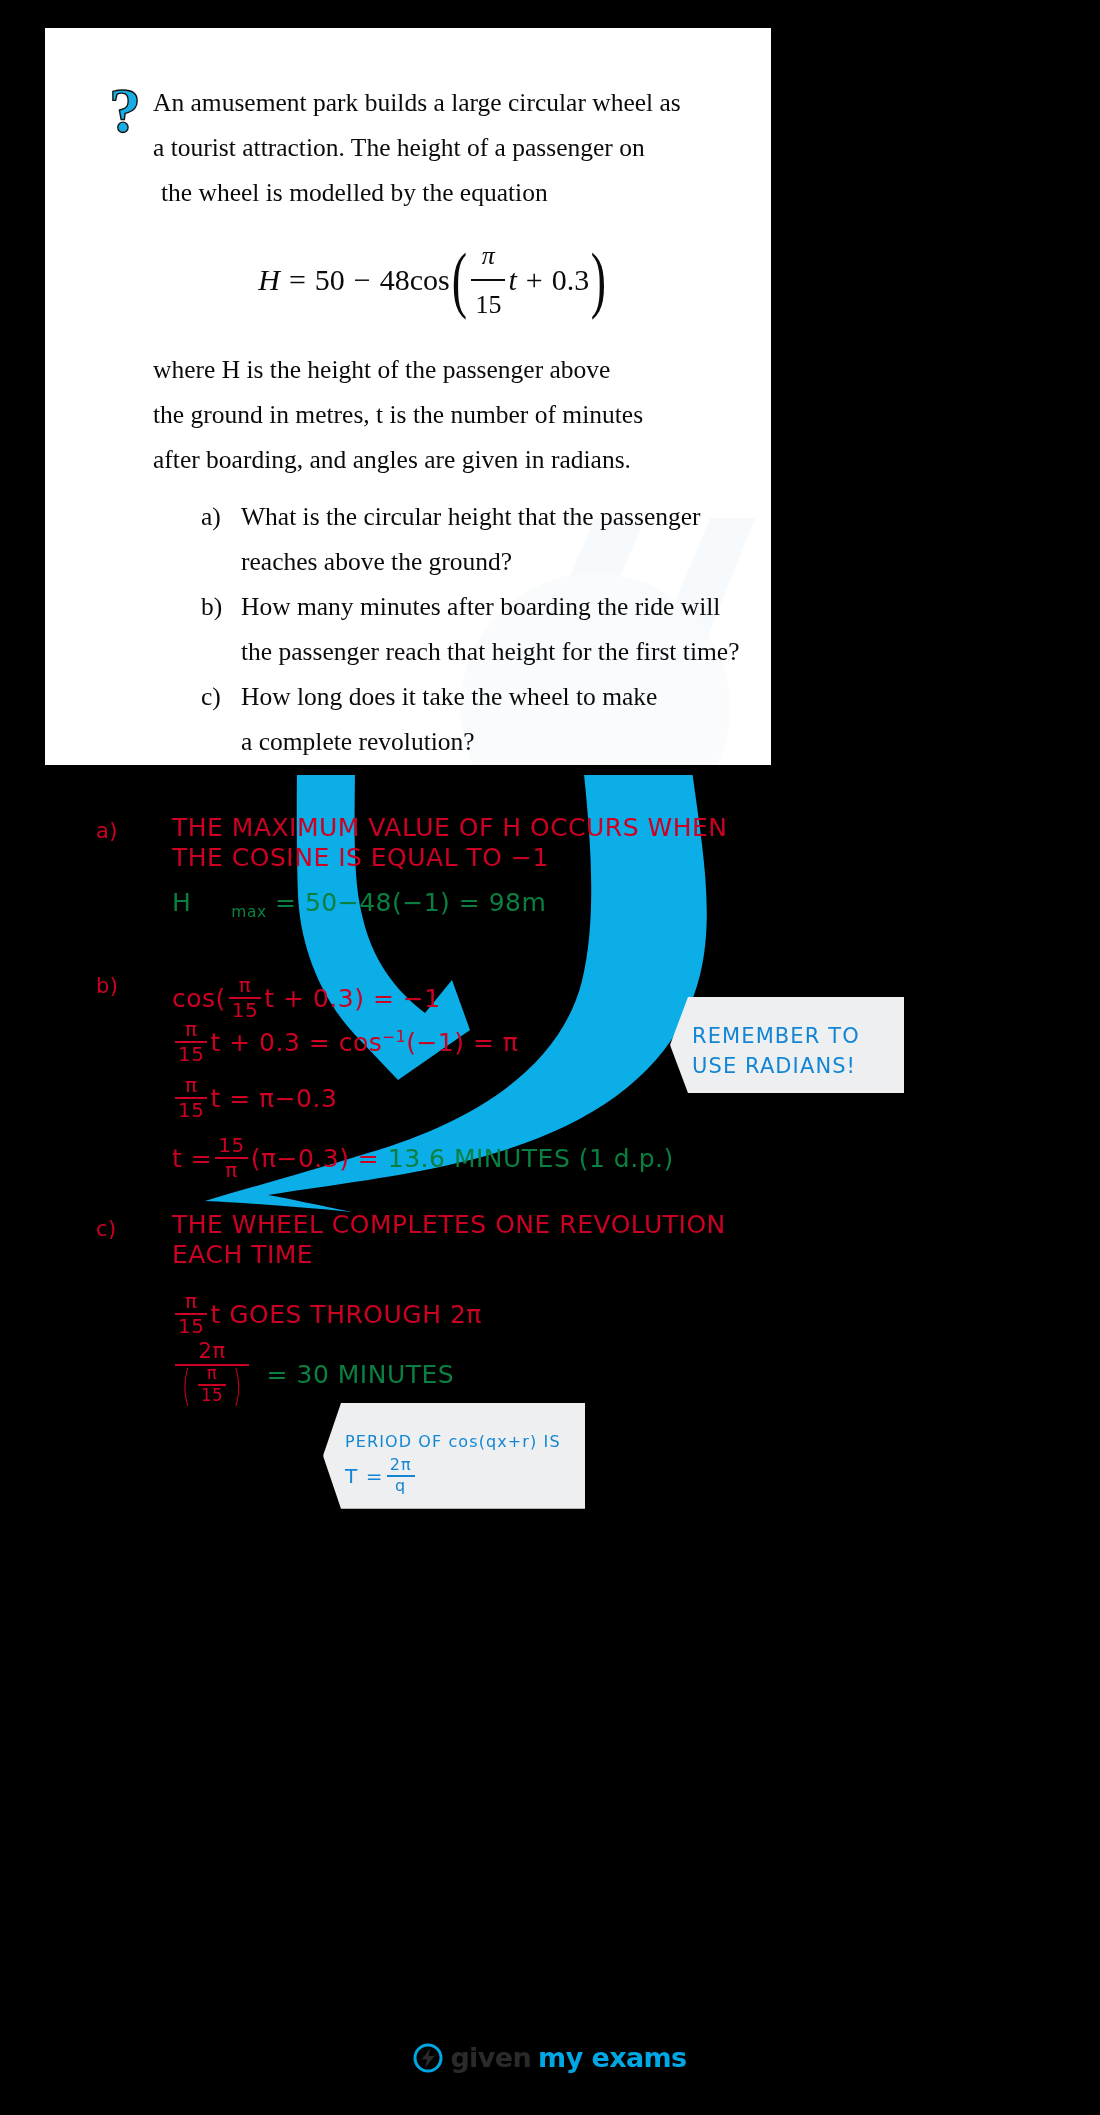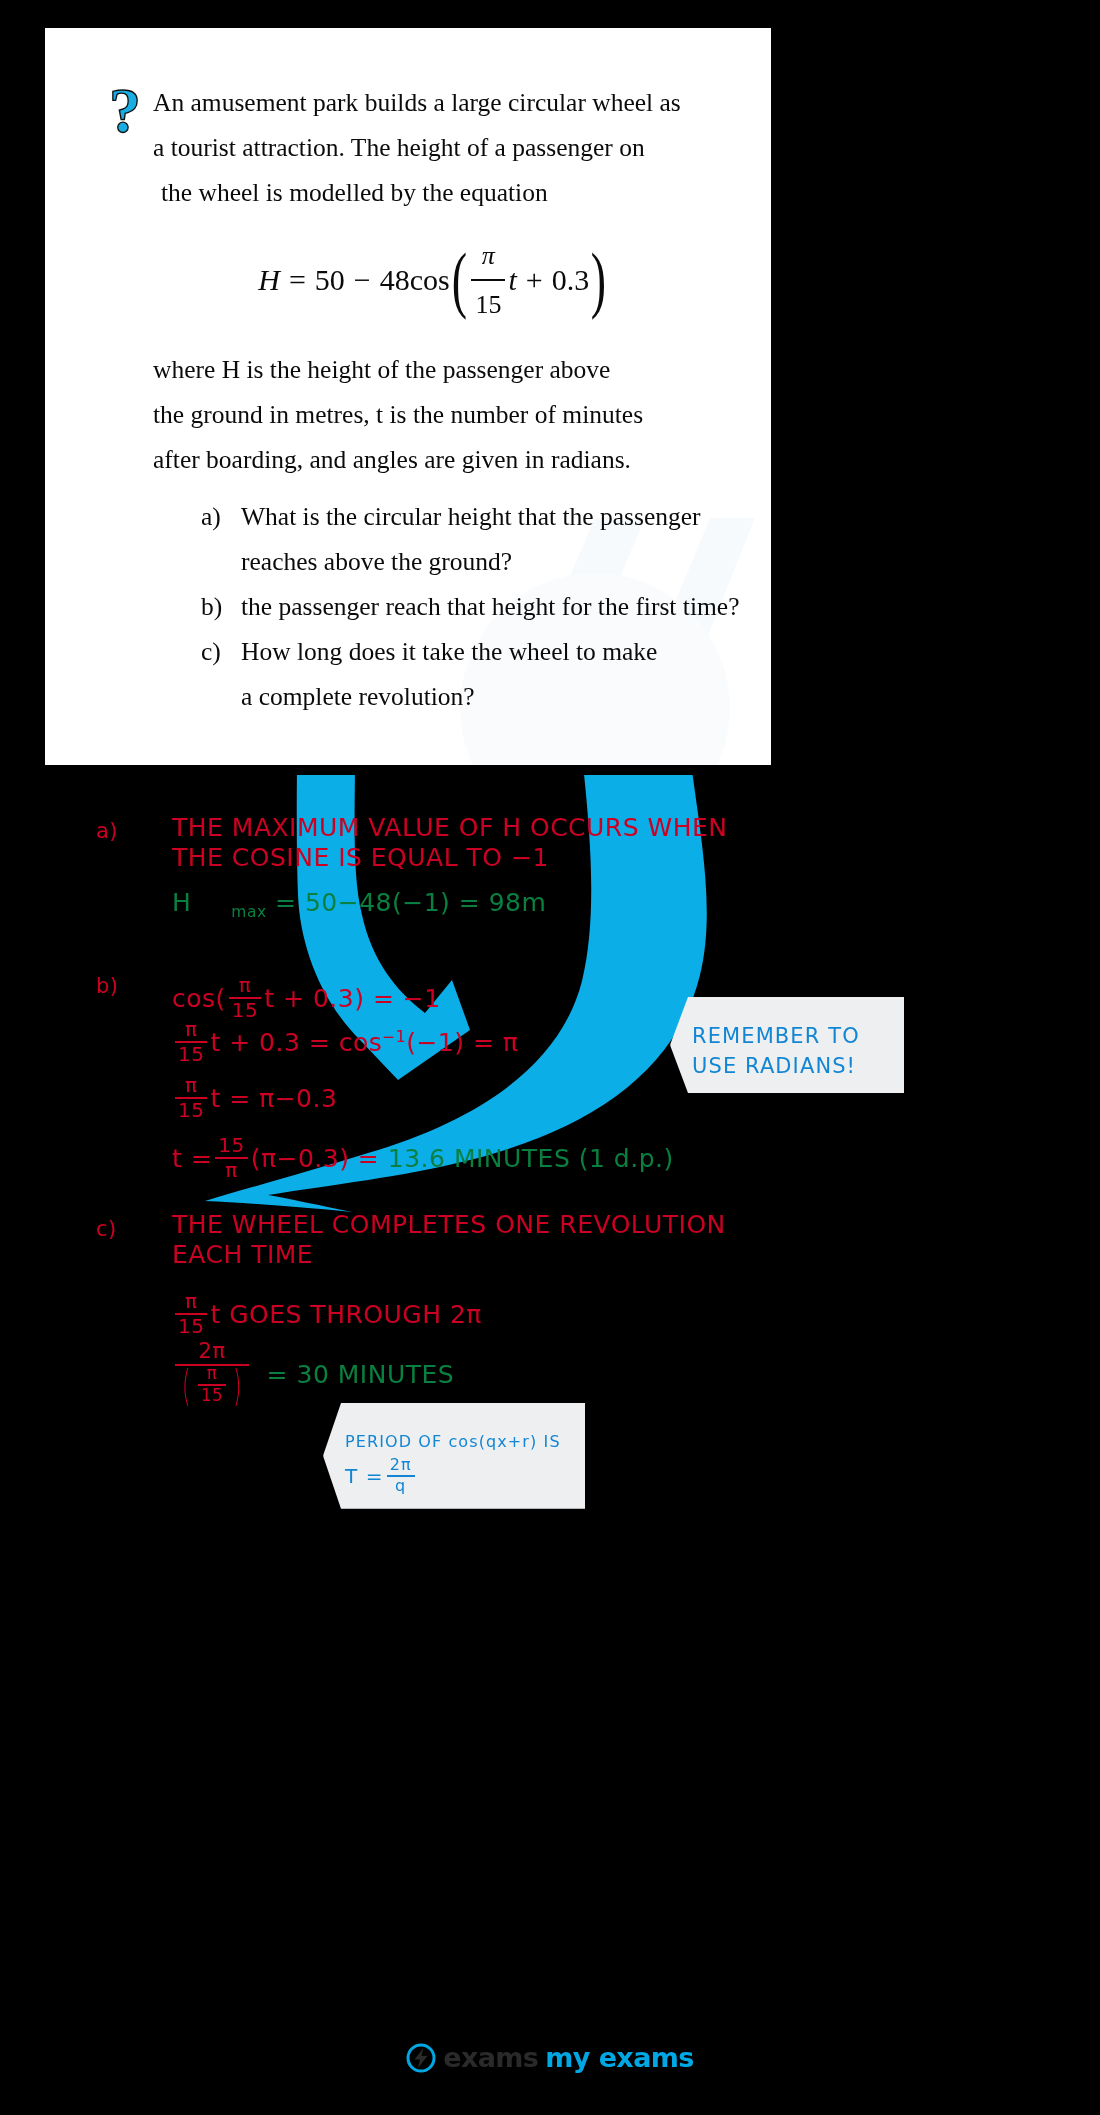--- a/index.html
+++ b/index.html
@@ -174,20 +174,21 @@
         <div class="part">
           <div class="lbl">a)</div>
           <div class="txt">
             <div>What is the circular height that the passenger</div>
             <div>reaches above the ground?</div>
           </div>
         </div>
         <div class="part">
           <div class="lbl">b)</div>
           <div class="txt">
+            <div>How many minutes after boarding the ride will</div>
             <div>the passenger reach that height for the first time?</div>
           </div>
         </div>
         <div class="part">
           <div class="lbl">c)</div>
           <div class="txt">
             <div>How long does it take the wheel to make</div>
             <div>a complete revolution?</div>
           </div>
         </div>
@@ -317,17 +318,17 @@
       </div>
     </div>
 
   </div>
 
   <div class="logo">
     <svg width="30" height="30" viewBox="0 0 30 30">
       <circle cx="15" cy="15" r="13" fill="none" stroke="#00A7E5" stroke-width="3"></circle>
       <path d="M17.5 5 L8.5 16.5 H14 L12 25 L21.5 13 H15.5 Z" fill="#2A2A2A"></path>
     </svg>
-    <span class="logo-text logo-save">exams</span>
+    <span class="logo-text logo-save">given</span>
     <span class="logo-text logo-my">my exams</span>
   </div>
 
 </div>
 
 </body></html>

